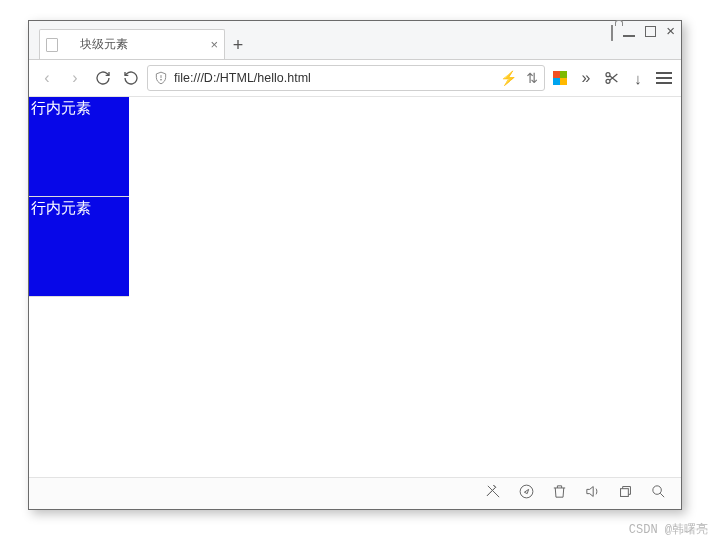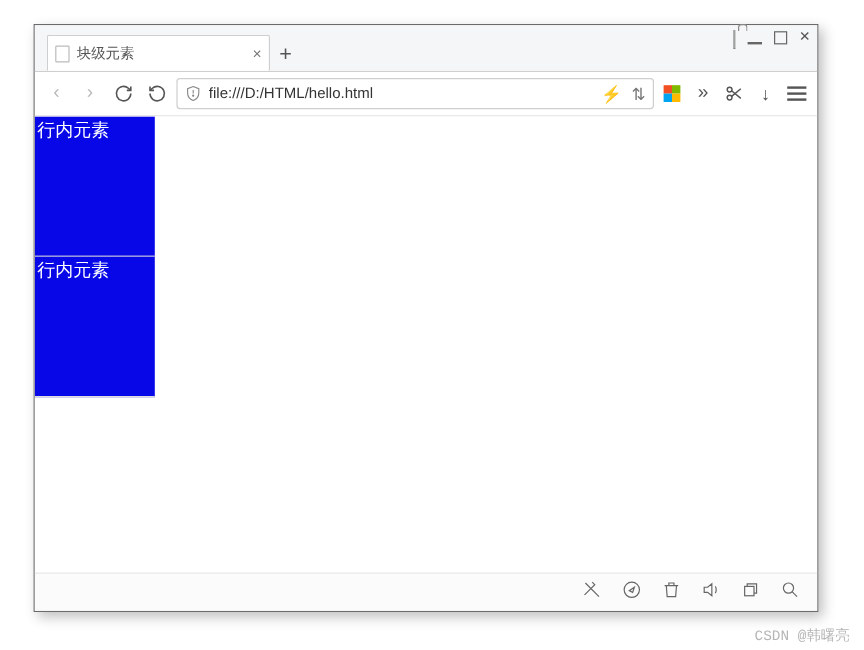--- a/index.html
+++ b/index.html
@@ -35,21 +35,21 @@
     width: 186px;
     background: #fff;
     border: 1px solid #cfcfcf;
     border-bottom: none;
     border-radius: 2px 2px 0 0;
     display: flex;
     align-items: center;
     padding: 0 6px;
     font-size: 12px;
     color: #555;
-    gap: 6px;
+    gap: 22px;
   }
   .tab .page-icon {
     width: 12px; height: 14px;
     border: 1px solid #bbb;
     border-radius: 1px;
     position: relative;
   }
   .tab-title { flex: 1; overflow: hidden; white-space: nowrap; }
   .tab-close { font-size: 13px; color: #777; cursor: pointer; }
   .newtab {
@@ -109,21 +109,21 @@
   .menu-icon { width:16px; display:flex; flex-direction:column; gap:3px;}
   .menu-icon span { height:2px; background:#555; }
   .content {
     flex: 1;
     background: #fff;
     position: relative;
     overflow: hidden;
   }
   .block {
     width: 100px;
-    height: 117px;
+    height: 100px;
     background: #0707e8;
     color: #fff;
     font-size: 15px;
     padding: 2px 2px;
     border-bottom: 1px solid #dcdcdc;
   }
   .statusbar {
     height: 32px;
     border-top: 1px solid #e3e3e3;
     background: #fbfbfb;

